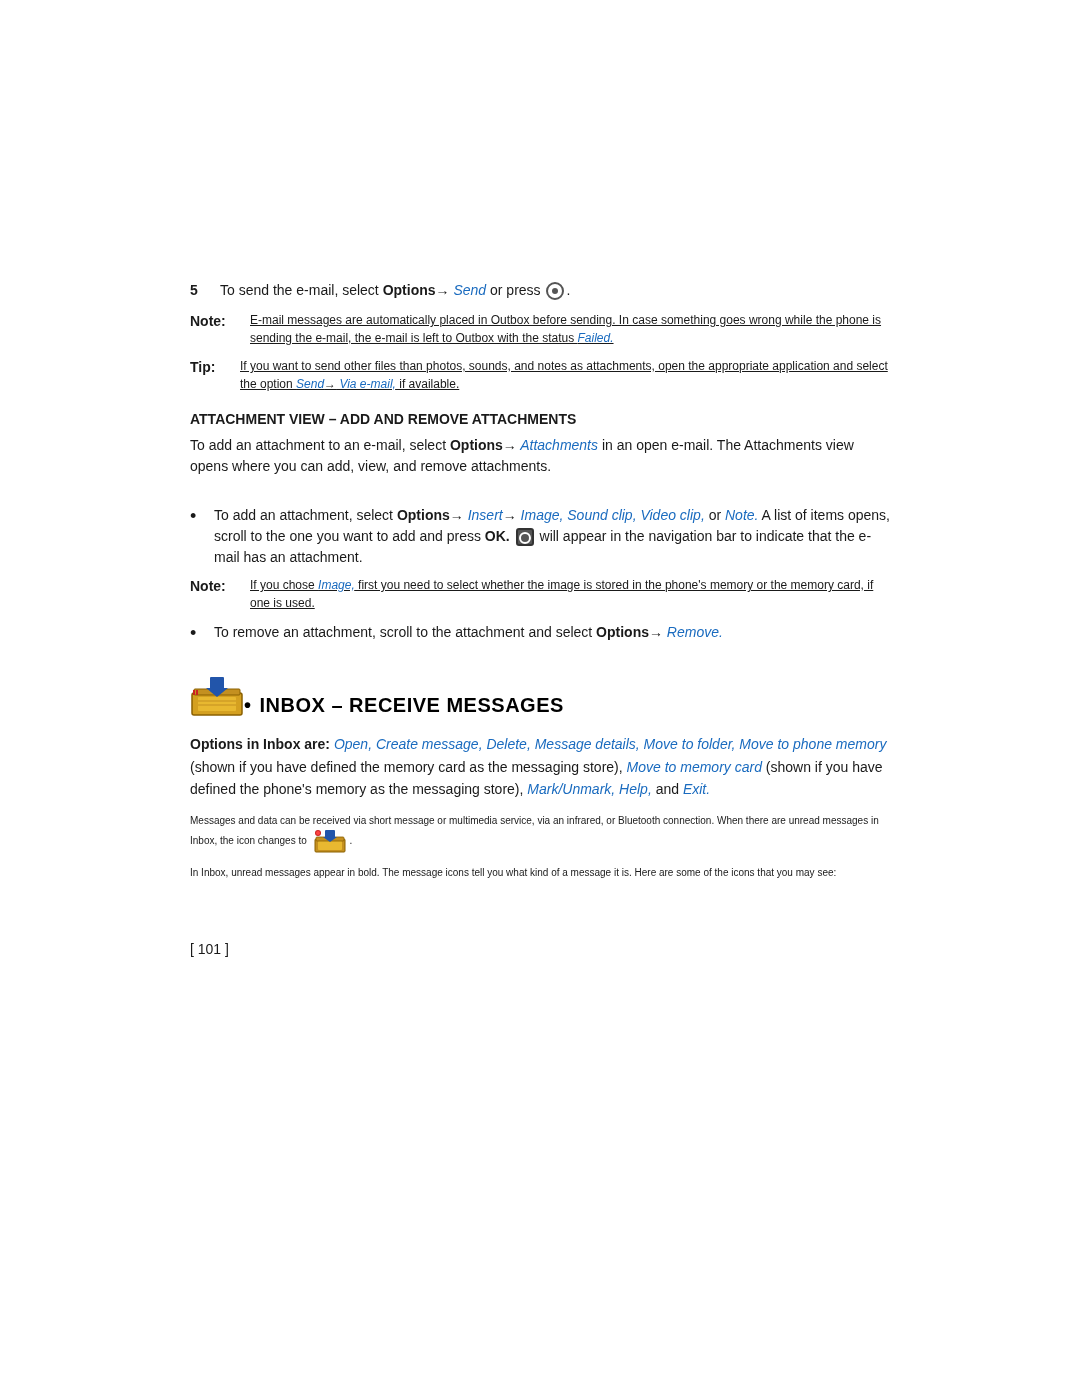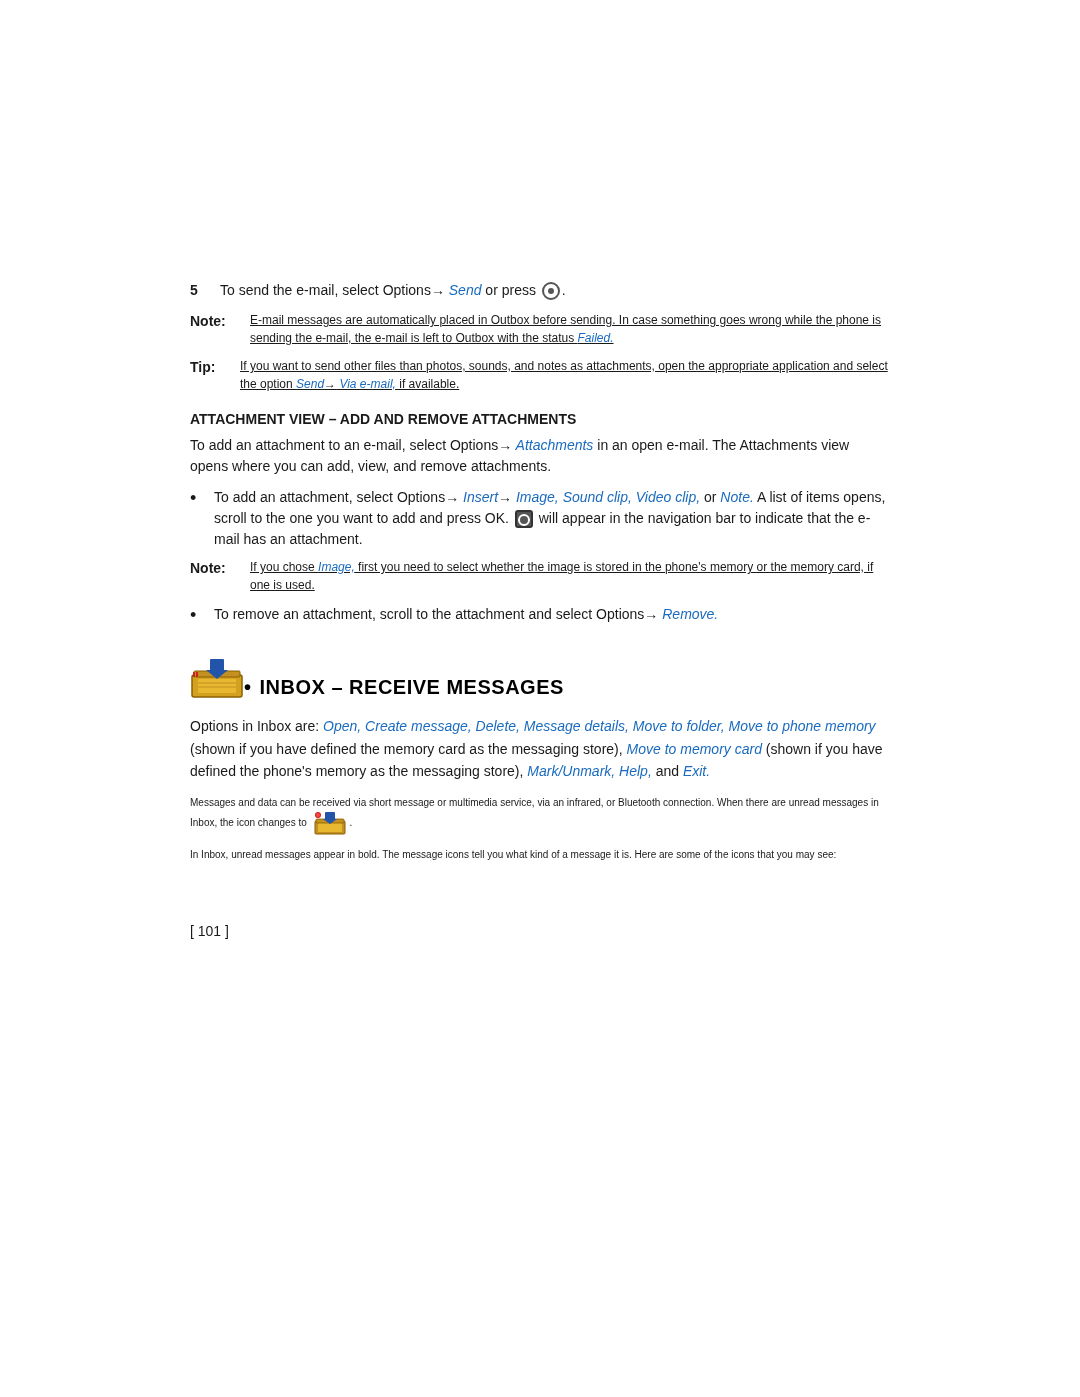--- a/index.html
+++ b/index.html
@@ -37,21 +37,21 @@
       font-size: 14px;
     }
 
     .step-content {
       flex: 1;
       font-size: 14px;
       line-height: 1.5;
     }
 
     .bold {
-      font-weight: normal;
+      font-weight: bold;
       text-align: right;
     }
 
     .italic-blue {
       color: #1a6bbf;
       font-style: italic;
     }
 
     .note-block {
       display: flex;
@@ -81,21 +81,21 @@
     .section-heading {
       font-weight: bold;
       font-size: 14px;
       margin-bottom: 8px;
       margin-top: 18px;
     }
 
     .section-body {
       font-size: 14px;
       line-height: 1.5;
-      margin-bottom: 10px;
+      margin-bottom: 28px;
     }
 
     .bullet-list {
       list-style: none;
       padding: 0;
       margin: 0;
     }
 
     .bullet-list li {
       display: flex;

